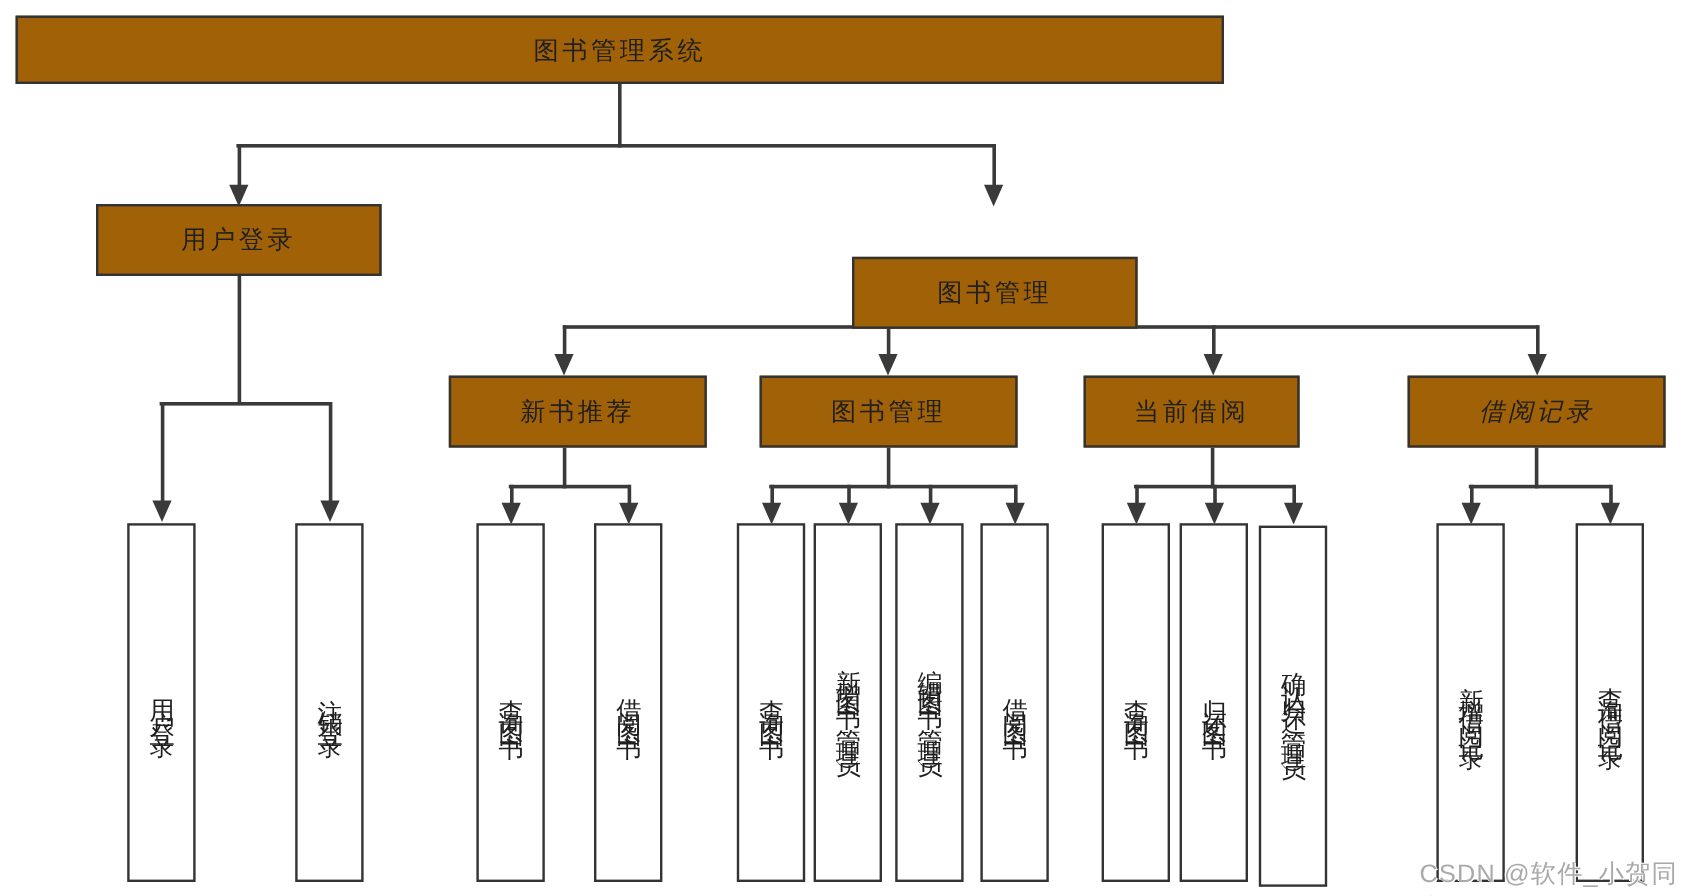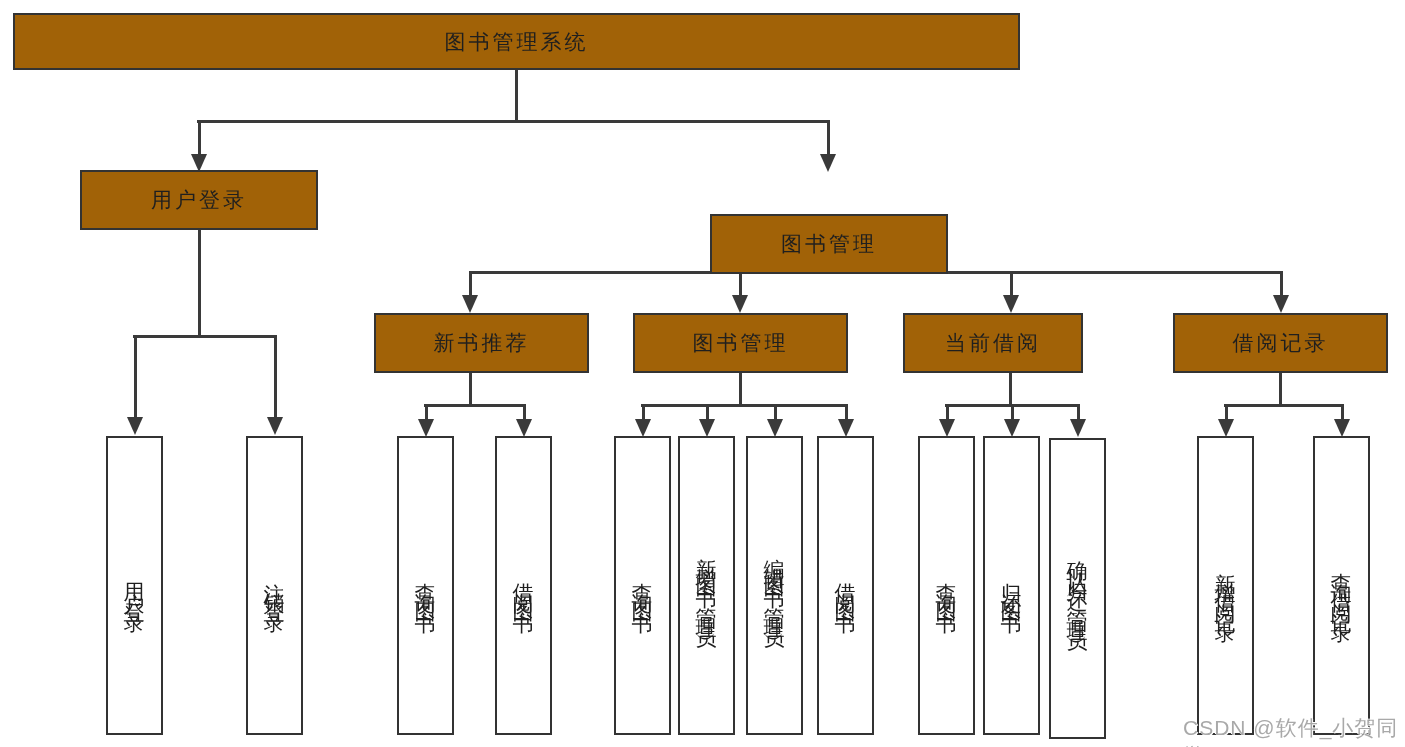--- a/index.html
+++ b/index.html
@@ -139,21 +139,21 @@
     </div>
 
   <div class="box" style="left:13px;top:13px;width:1007px;height:57px;">图书管理系统</div>
 
   <div class="box" style="left:80px;top:170px;width:238px;height:60px;">用户登录</div>
   <div class="box" style="left:710px;top:170px;width:238px;height:60px;margin-top:44px;">图书管理</div>
 
   <div class="box" style="left:374px;top:313px;width:215px;height:60px;">新书推荐</div>
   <div class="box" style="left:633px;top:313px;width:215px;height:60px;">图书管理</div>
   <div class="box" style="left:903px;top:313px;width:180px;height:60px;">当前借阅</div>
-  <div class="box" style="left:1173px;top:313px;width:215px;height:60px;">借阅记录</div>
+  <div class="box" style="left:1173px;top:313px;width:215px;height:60px;font-style:italic;">借阅记录</div>
 
   <div class="vbox" style="left:106px;top:436px;width:57px;height:299px;">
     <span>用户登录</span>
     </div>
   <div class="vbox" style="left:246px;top:436px;width:57px;height:299px;">
     <span>注销登录</span>
     </div>
 
   <div class="vbox" style="left:397px;top:436px;width:57px;height:299px;">
     <span>查询图书</span>

